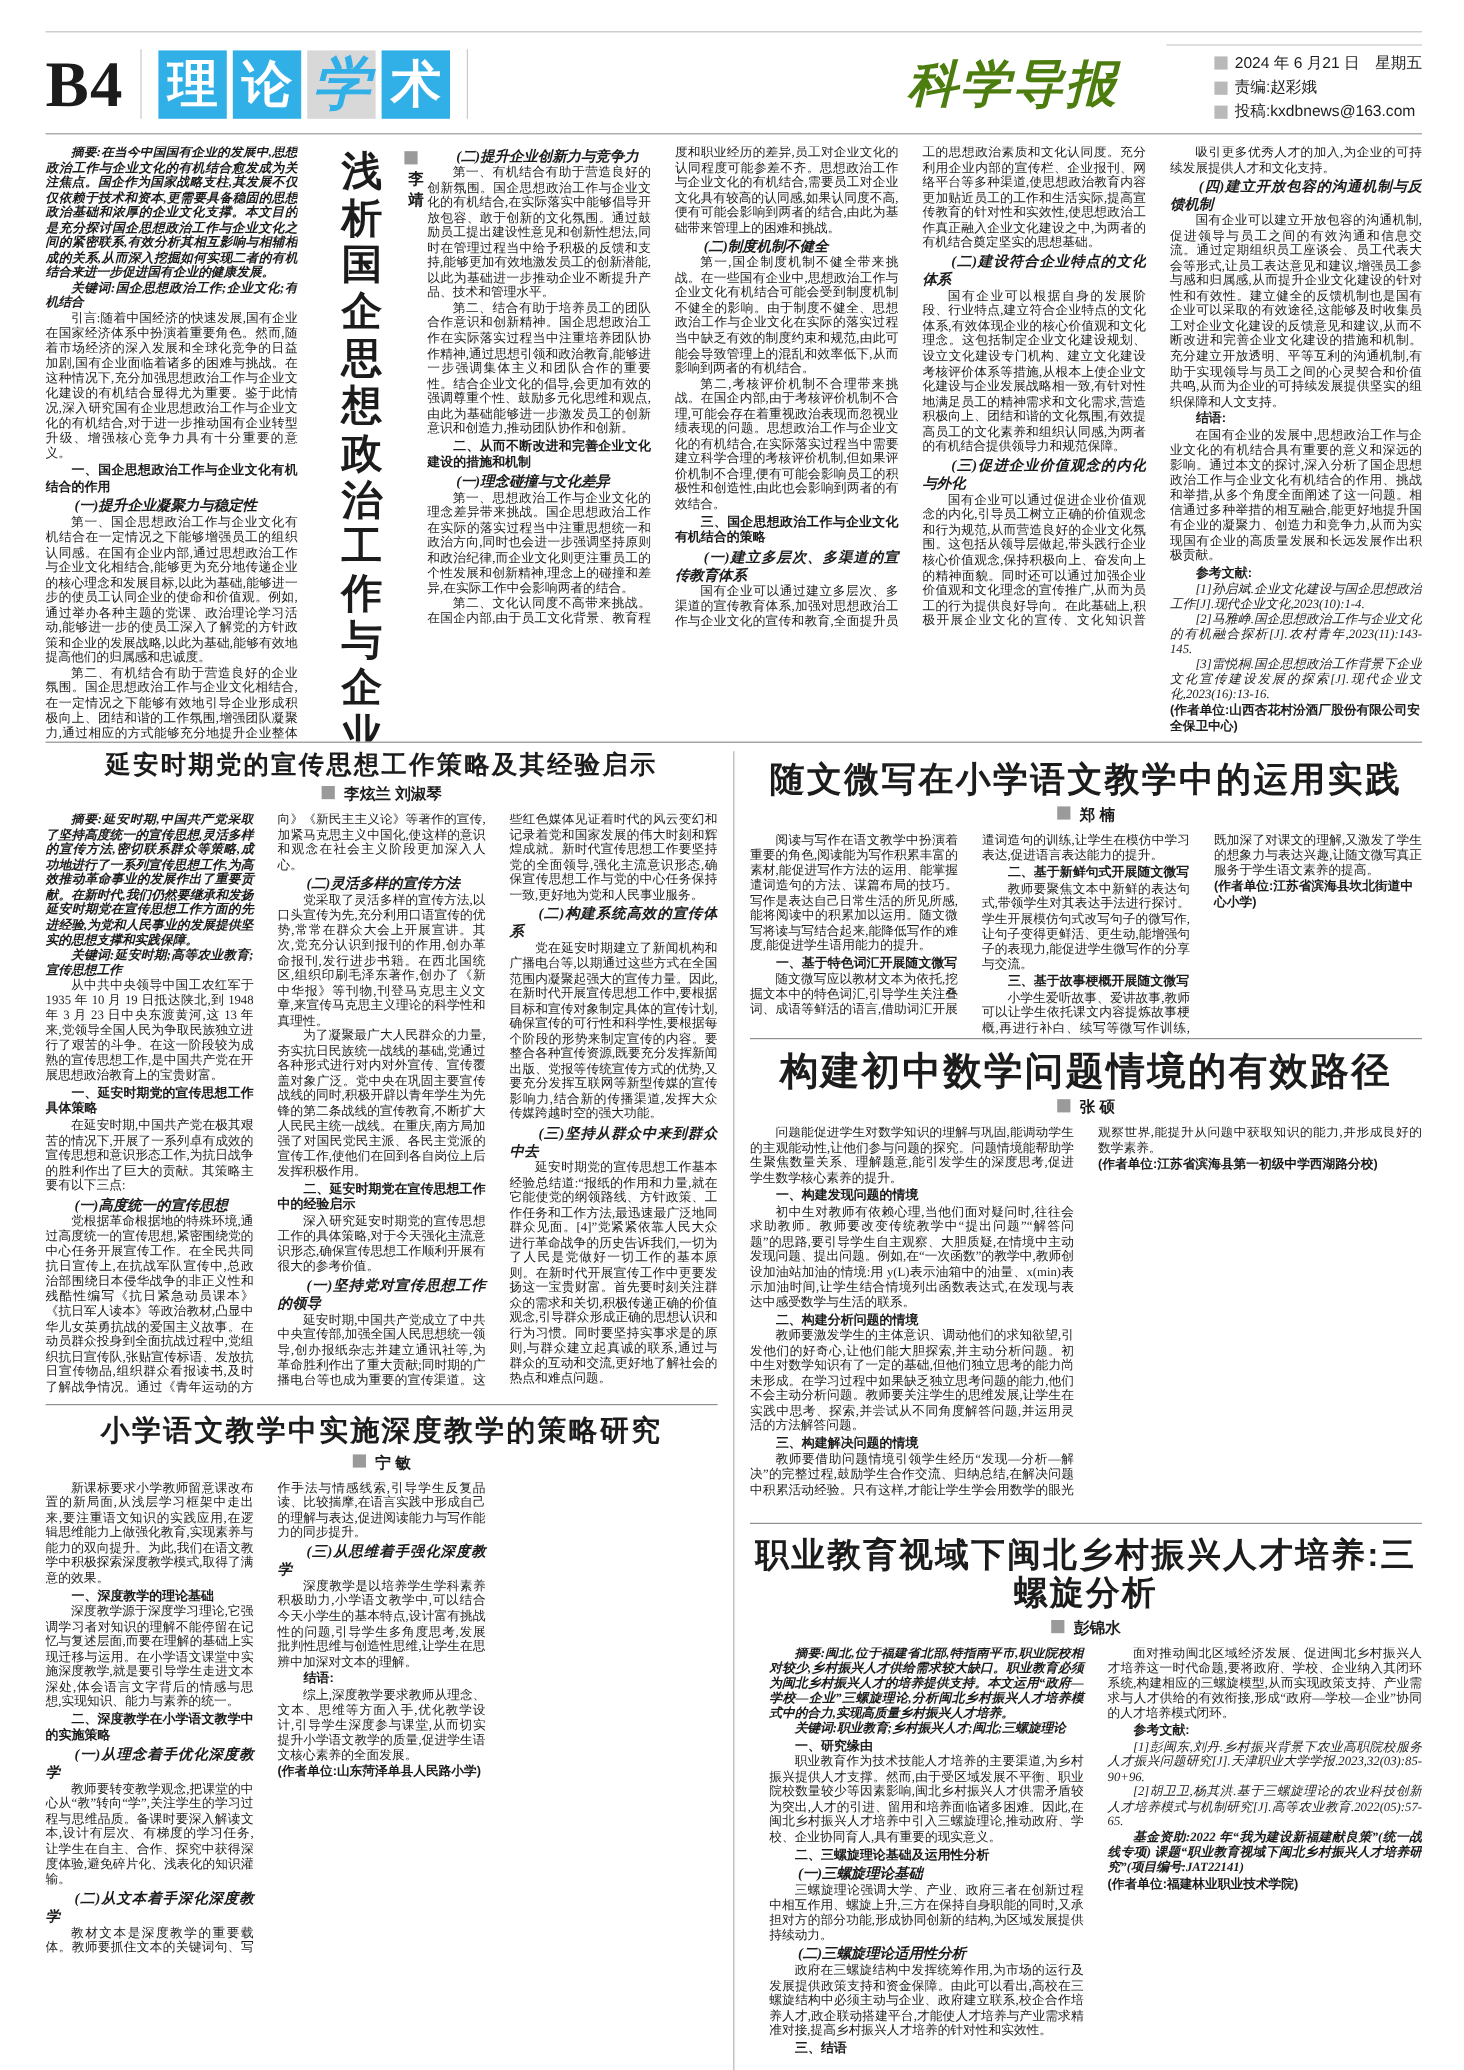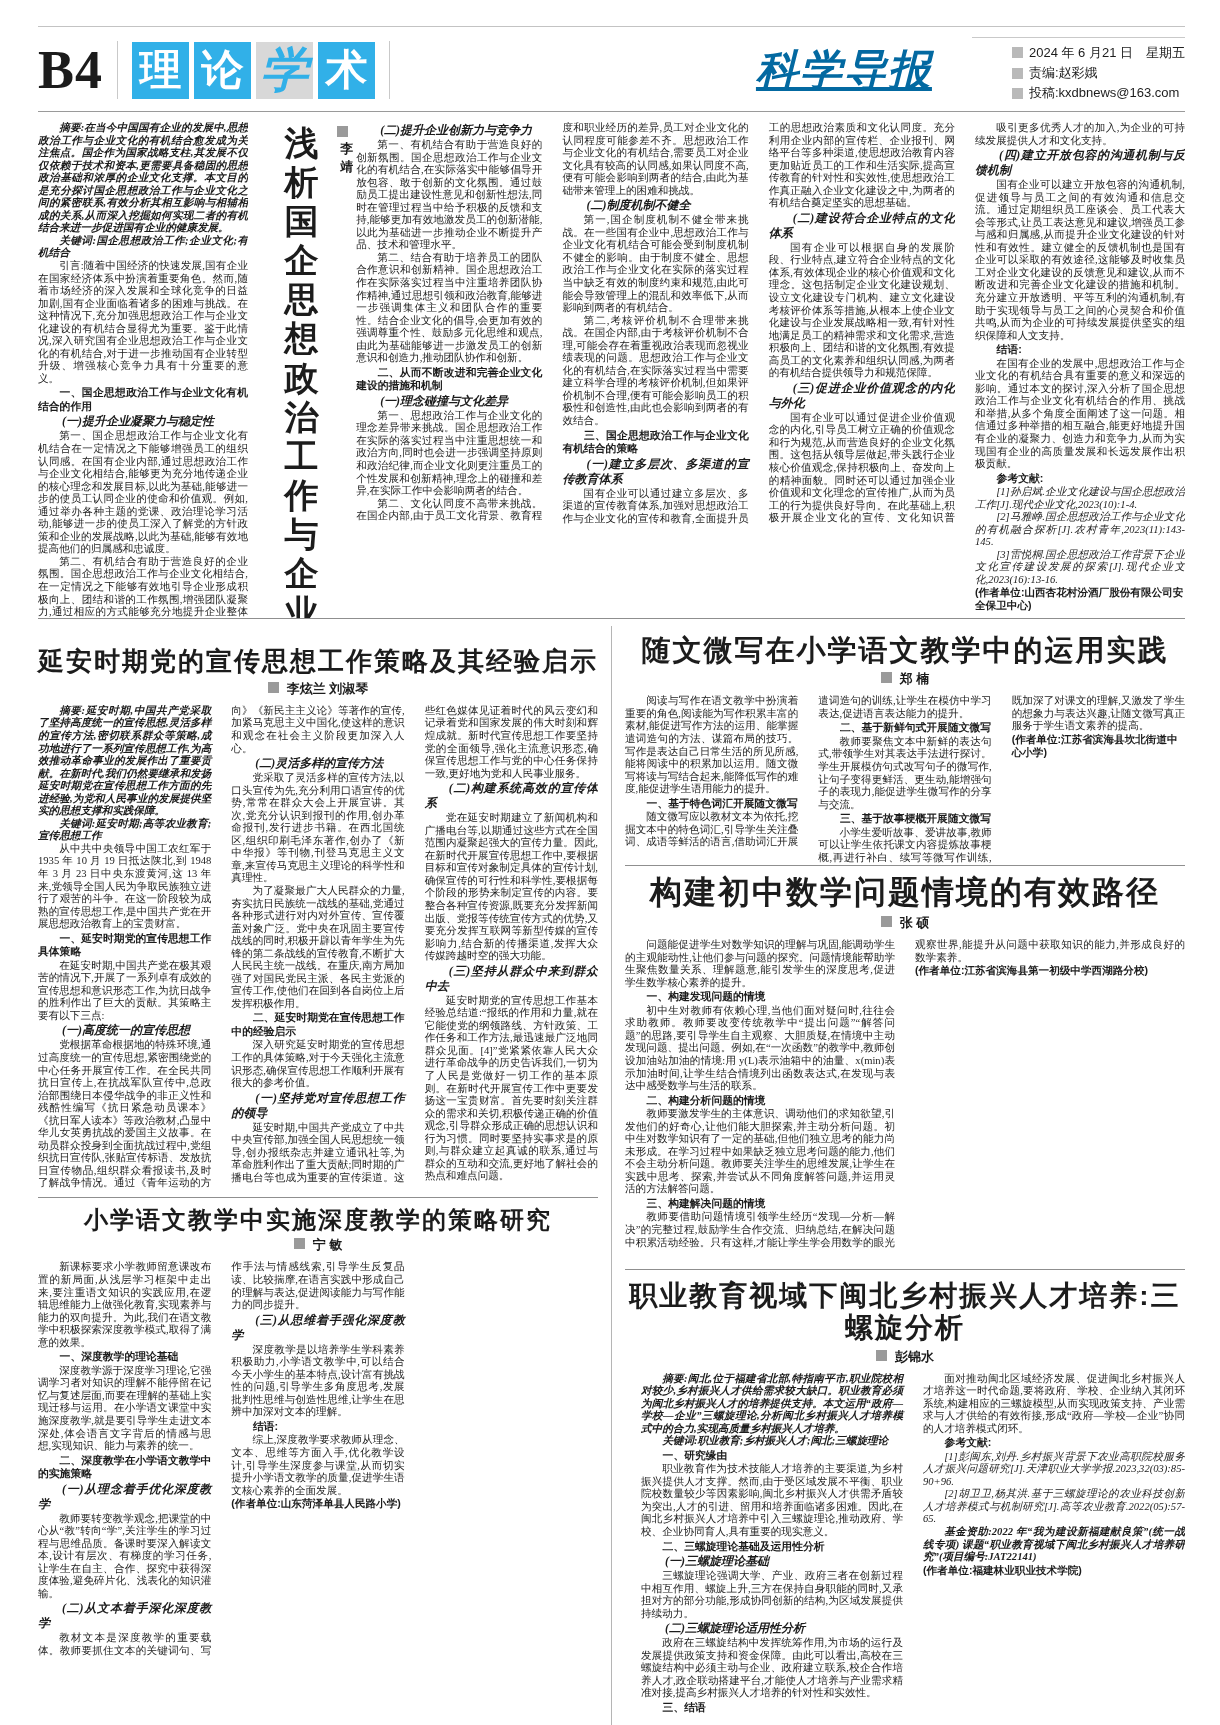--- a/index.html
+++ b/index.html
@@ -9,22 +9,22 @@
   .topline{border-top:1px solid #c3c3c3;margin-bottom:10px;}
   
   .masthead{display:flex;align-items:center;height:66px;}
   .pagenum{font-size:54px;font-weight:700;font-family:"Liberation Serif",serif;letter-spacing:1px;line-height:1;}
   .vsep{width:1px;height:58px;background:#c9c9c9;margin:0 14px;}
   .logo{display:flex;gap:5px;align-items:center;}
   .logo .box{width:57px;height:57px;display:flex;align-items:center;justify-content:center;
              font-family:"Liberation Sans","DejaVu Sans",sans-serif;font-weight:700;font-size:42px;color:#fff;}
   .logo .blue{background:#31b0e8;}
   .logo .gray{background:#d8d8d8;color:#31b0e8;font-family:"DejaVu Serif",serif;font-style:italic;font-size:48px;}
-  .papername{margin-left:auto;margin-right:40px;color:#0369a1;font-size:42px;font-weight:700;
-             font-style:italic;font-family:"DejaVu Serif",serif;letter-spacing:2px;text-decoration:underline;}
+  .papername{margin-left:auto;margin-right:40px;color:#4d7c0f;font-size:42px;font-weight:700;
+             font-style:italic;font-family:"DejaVu Serif",serif;letter-spacing:2px;}
   .issue{font-family:"Liberation Sans","DejaVu Sans",sans-serif;font-size:13px;line-height:1.55;
          border-top:1px solid #c9c9c9;padding-top:5px;}
   .issue .row{display:flex;align-items:center;white-space:nowrap;margin-left:40px;}
   .issue .sq{width:11px;height:11px;background:#b9b9b9;display:inline-block;margin-right:6px;flex:none;}
   .mastrule{border-top:1px solid #9a9a9a;margin:8px 0 6px;}
   
   .atitle{text-align:center;font-family:"Liberation Sans","DejaVu Sans",sans-serif;font-weight:700;
           letter-spacing:2px;margin:2px 0 3px;line-height:1.15;}
   .byline{text-align:center;font-family:"Liberation Sans","DejaVu Sans",sans-serif;
           font-size:13px;font-weight:700;margin:3px 0 7px;}
@@ -48,21 +48,21 @@
   .a1center{flex:1;min-width:0;display:flex;flex-direction:row;}
   .a1center .cols{height:408px;}
   .a1side{width:210px;flex:none;overflow:hidden;}
   .t1{font-size:34px;}
   
   .lower{display:flex;margin-top:7px;}
   .lhalf{width:560px;flex:none;}
   .vdiv{width:1px;background:#b5b5b5;margin:0 13px;}
   .rhalf{width:560px;flex:none;}
   .art2 .cols{height:492px;}
-  .t2{font-size:26px;margin-top:21px;}
+  .t2{font-size:21px;margin-top:0;}
   .art5{margin-top:6px;}
   .t5{font-size:24px;margin-top:8px;}
   .art5 .cols{height:404px;}
   .art3 .cols{height:170px;}
   .t3{font-size:29px;margin-top:8px;}
   .art4{margin-top:6px;}
   .t4{font-size:32px;margin-top:8px;}
   .art4 .cols{height:330px;}
   .art6{margin-top:6px;}
   .t6{font-size:28px;margin-top:10px;}

